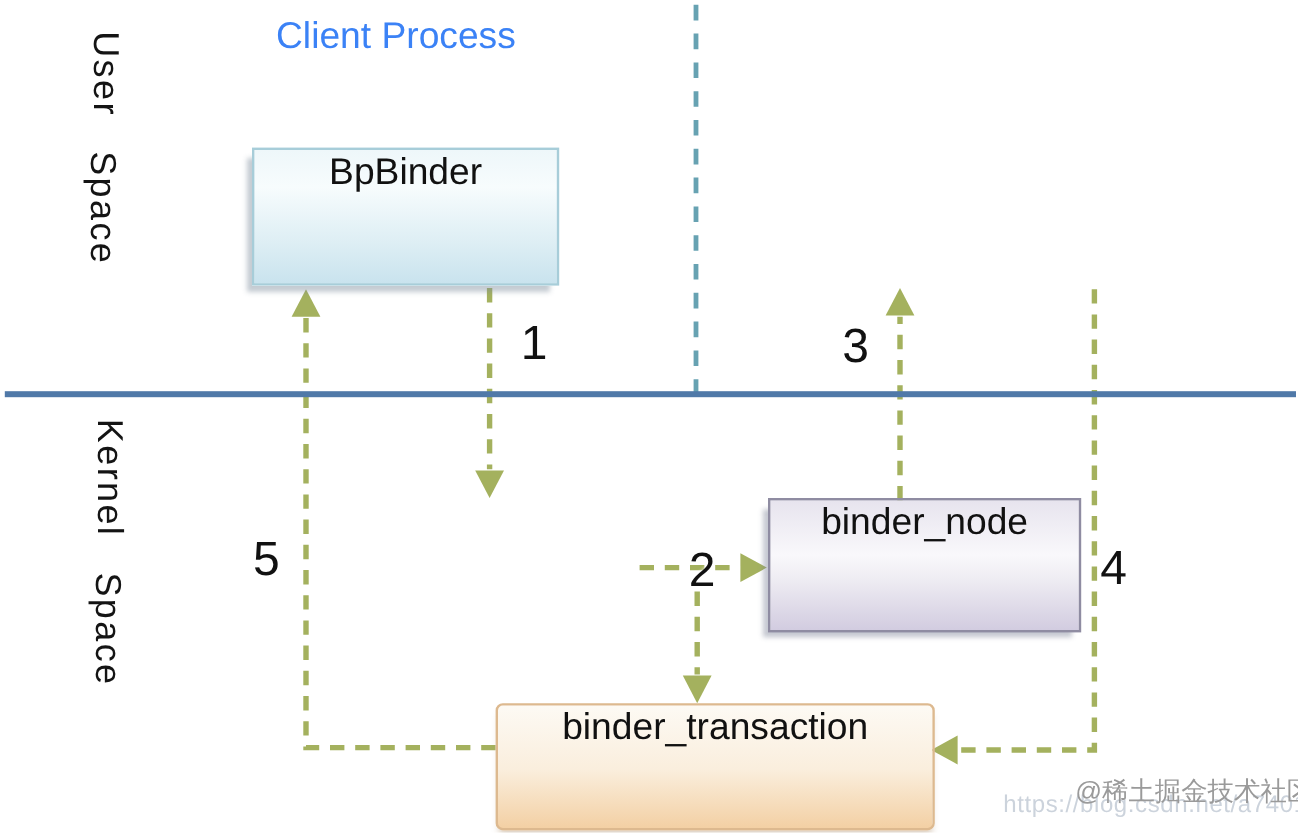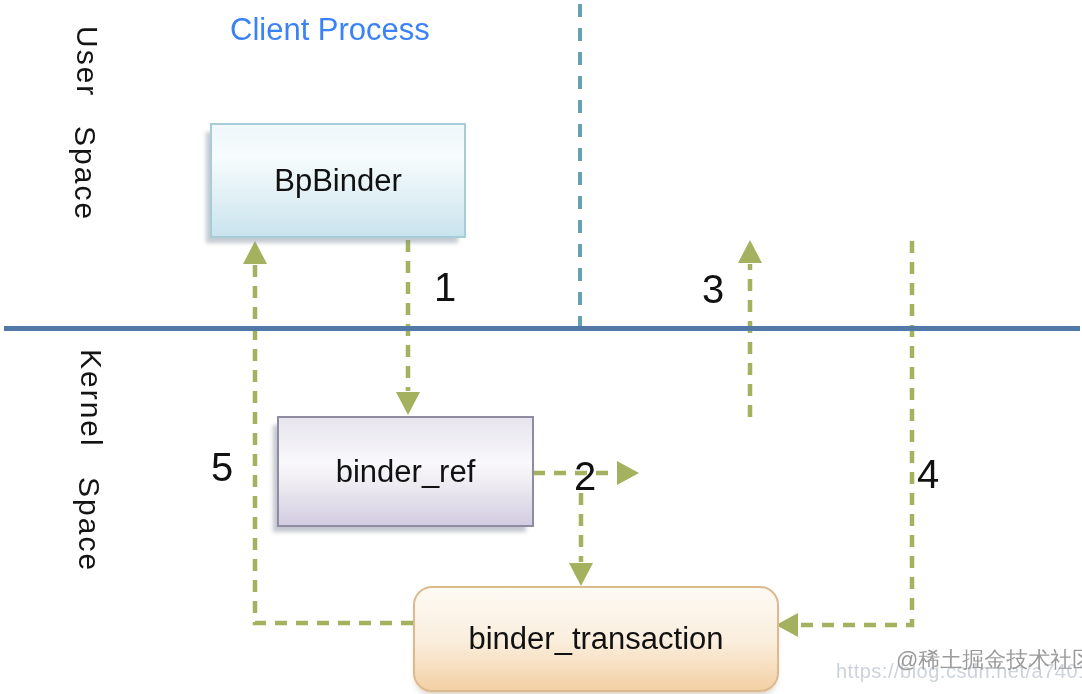--- a/index.html
+++ b/index.html
@@ -8,35 +8,35 @@
     font-family:"Liberation Sans", sans-serif;overflow:hidden;
   }
   .title{
     position:absolute;font-size:31px;color:#3b82f6;white-space:nowrap;
   }
   .vword{
     position:absolute;writing-mode:vertical-rl;font-size:30px;color:#141414;
     letter-spacing:2px;white-space:nowrap;
   }
   .box{
-    position:absolute;display:flex;align-items:center;justify-content:center;
+    position:absolute;display:flex;justify-content:center;
     font-size:31px;color:#111;z-index:2;white-space:nowrap;
   }
   .box-blue{
     border:2px solid #a7cdd9;
     background:linear-gradient(180deg,#eef7fa 0%,#f7fcfd 28%,#ddeef4 70%,#c9e3ee 100%);
     box-shadow:-6px 7px 4px -2px rgba(125,140,155,.45);
   }
   .box-purple{
     border:2px solid #8f8ca2;
     background:linear-gradient(180deg,#e7e4ee 0%,#f9f8fb 42%,#efedf3 60%,#d2cce0 100%);
     box-shadow:-6px 7px 4px -2px rgba(125,130,150,.45);
   }
   .box-orange{
-    border:2px solid #ddb98f;border-radius:19px;
+    border:2px solid #ddb98f;border-radius:6px;
     background:linear-gradient(180deg,#fdfaf4 0%,#faeedd 52%,#f3d0a4 100%);
     box-shadow:0 6px 6px -3px rgba(170,140,105,.4);
   }
   .boundary{
     position:absolute;left:4px;top:326px;width:1076px;height:5px;
     background:#5079a8;z-index:1;
   }
   svg.lines{position:absolute;left:0;top:0;z-index:1;}
   .num{
     position:absolute;font-size:40px;color:#111;z-index:3;
@@ -98,24 +98,24 @@
   <div class="vword" style="left:70px;top:26px;">User</div>
   <div class="vword" style="left:68px;top:126px;">Space</div>
   <div class="vword" style="left:74px;top:349px;">Kernel</div>
   <div class="vword" style="left:72px;top:477px;">Space</div>
 
   <div class="box box-blue" style="left:210px;top:123px;width:252px;height:111px;">
     <span>BpBinder</span>
   </div>
 
 
-  <div class="box box-purple" style="left:277px;top:416px;width:253px;height:107px;">
-    <span>binder_ref</span>
+
+  <div class="box box-purple" style="left:640px;top:415px;width:257px;height:108px;">
+    <span>binder_node</span>
   </div>
-
 
   <div class="box box-orange" style="left:413px;top:586px;width:362px;height:102px;">
     <span>binder_transaction</span>
   </div>
 
   <div class="num" style="left:445px;top:287px;">1</div>
   <div class="num" style="left:585px;top:476px;">2</div>
   <div class="num" style="left:713px;top:289px;">3</div>
   <div class="num" style="left:928px;top:474px;">4</div>
   <div class="num" style="left:222px;top:467px;">5</div>

